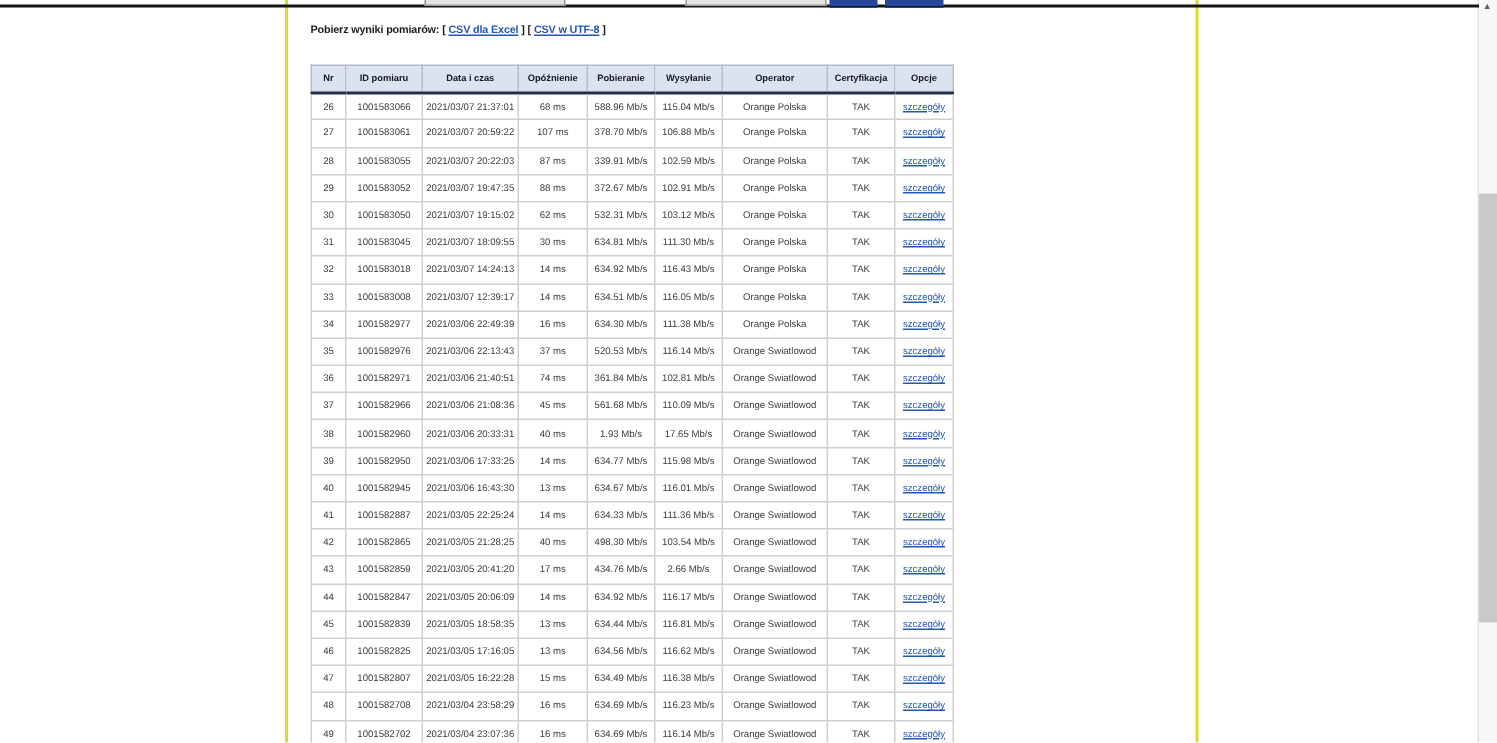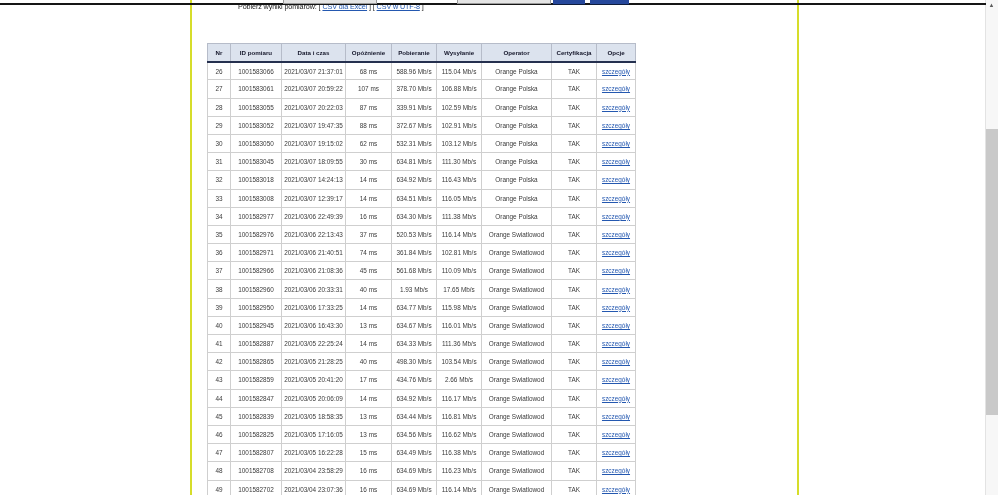--- a/index.html
+++ b/index.html
@@ -16,22 +16,22 @@
                  border-bottom:1px solid #0e1c3d; z-index:3; }
   .btn-remnant.first  { left:553px; width:32px; }
   .btn-remnant.second { left:590px; width:39px; }
 
   
   .vline { position:absolute; top:0; width:2px; height:495px; background:#d6dd2a; }
   .vline.left  { left:190px; }
   .vline.right { left:797px; }
 
   
-  .download-line { position:absolute; left:207px; top:2px; font-size:7.2px;
-                   letter-spacing:-0.1px; font-weight:normal; color:#1b1b1b; white-space:nowrap;margin-left:31px; }
+  .download-line { position:absolute; left:207px; top:15px; font-size:7.2px;
+                   letter-spacing:-0.1px; font-weight:bold; color:#1b1b1b; white-space:nowrap; }
   .download-line a { color:#2458b0; text-decoration:underline; cursor:pointer; }
 
   
   table.results { position:absolute; left:207px; top:43px; width:428px;
                   border-collapse:collapse; table-layout:fixed;
                   border:1px solid #9a9a9a; background:#fff; }
   table.results th { background:#dce3ee; border:1px solid #b6bcc9; border-bottom:2px solid #25304f;
                      color:#14162a; font-weight:bold; font-size:6.2px; height:15px;
                      padding:0; text-align:center; white-space:nowrap; overflow:hidden; }
   table.results td { border:1px solid #cfcfcf; color:#3a3a3a; font-size:6.4px;

